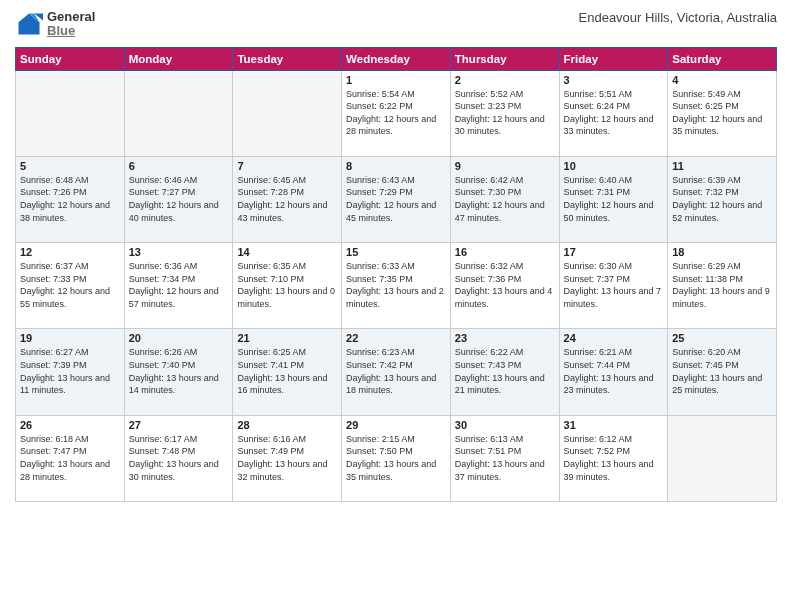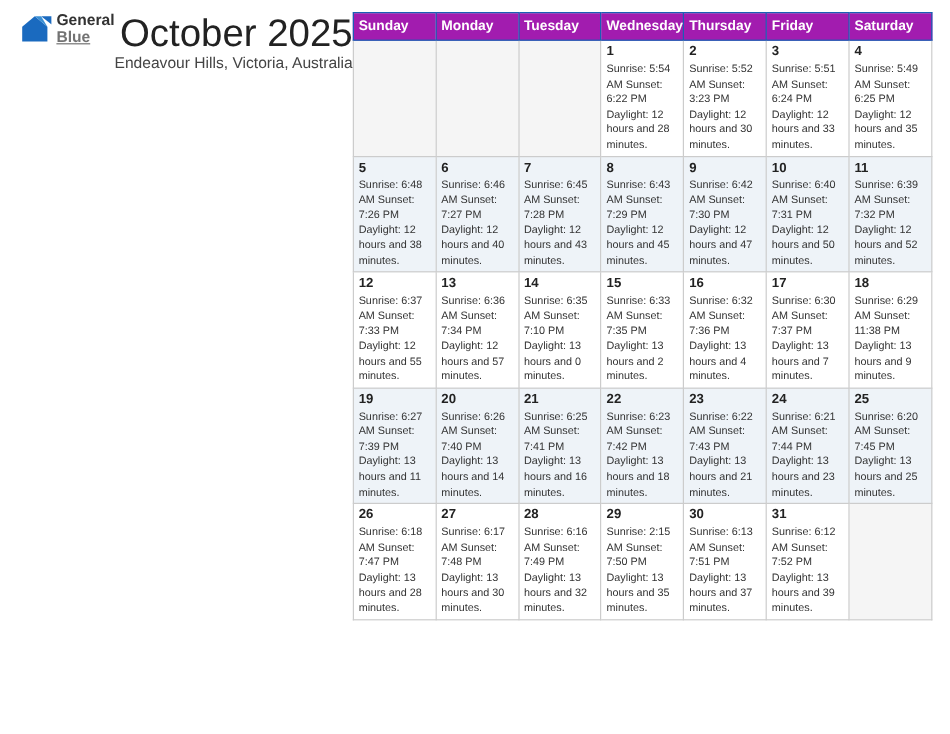--- a/index.html
+++ b/index.html
@@ -8,20 +8,21 @@
       height: 612px;
       font-family: Arial, Helvetica, sans-serif;
       background: #fff;
       overflow: hidden;
     }
     .page {
       width: 792px;
       height: 512px;
       padding: 10px 15px;
       display: flex;
+      flex-direction: column;
     }
     .header {
       display: flex;
       justify-content: space-between;
       align-items: flex-start;
       margin-bottom: 8px;
     }
     .logo {
       display: flex;
       align-items: center;
@@ -54,21 +55,21 @@
       color: #444;
     }
     .calendar {
       flex: 1;
       border: 1px solid #ccc;
       border-collapse: collapse;
       width: 100%;
       table-layout: fixed;
     }
     .calendar th {
-      background: #a21caf;
+      background: #be185d;
       color: #fff;
       font-size: 11.5px;
       font-weight: bold;
       padding: 5px 4px;
       text-align: left;
       border: 1px solid #1a5fb4;
     }
     .calendar td {
       border: 1px solid #ccc;
       vertical-align: top;
@@ -107,21 +108,20 @@
         <polygon points="16,4 28,14 28,28 4,28 4,14" fill="#1a6abf"></polygon>
         <polygon points="22,4 32,12 32,4" fill="#1a6abf"></polygon>
         <polygon points="16,4 28,14 22,4" fill="#3a8fd4"></polygon>
       </svg>
       <div class="logo-text">
         <span class="logo-general">General</span>
         <span class="logo-blue">Blue</span>
       </div>
     </div>
     <div class="header-right">
-      <div class="month-title">October 2025</div>
       <div class="location">Endeavour Hills, Victoria, Australia</div>
     </div>
   </div>
 
   <table class="calendar">
     <thead>
       <tr>
         <th><span>Sunday</span></th>
         <th><span>Monday</span></th>
         <th><span>Tuesday</span></th>

